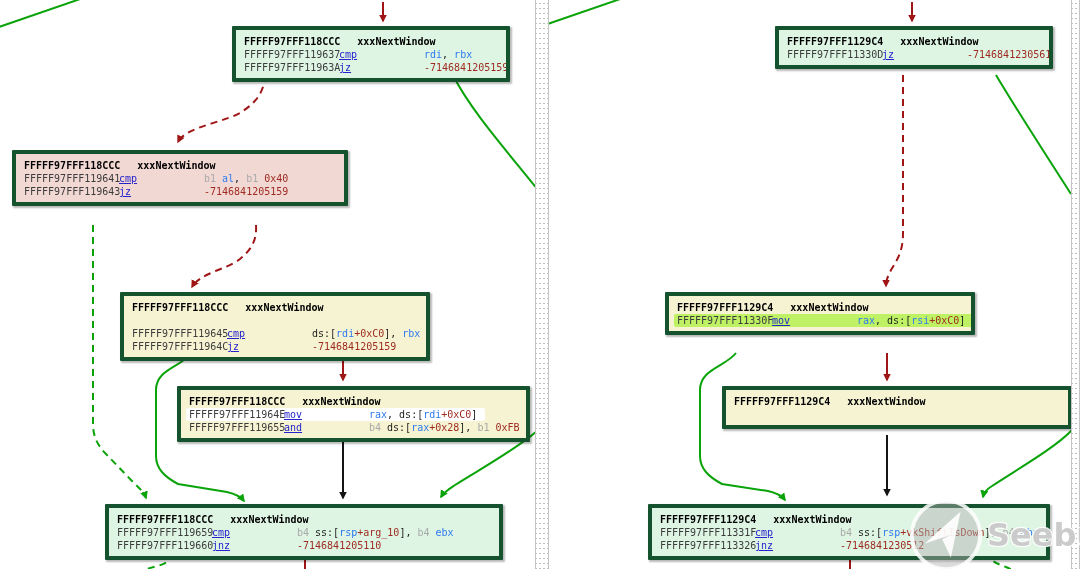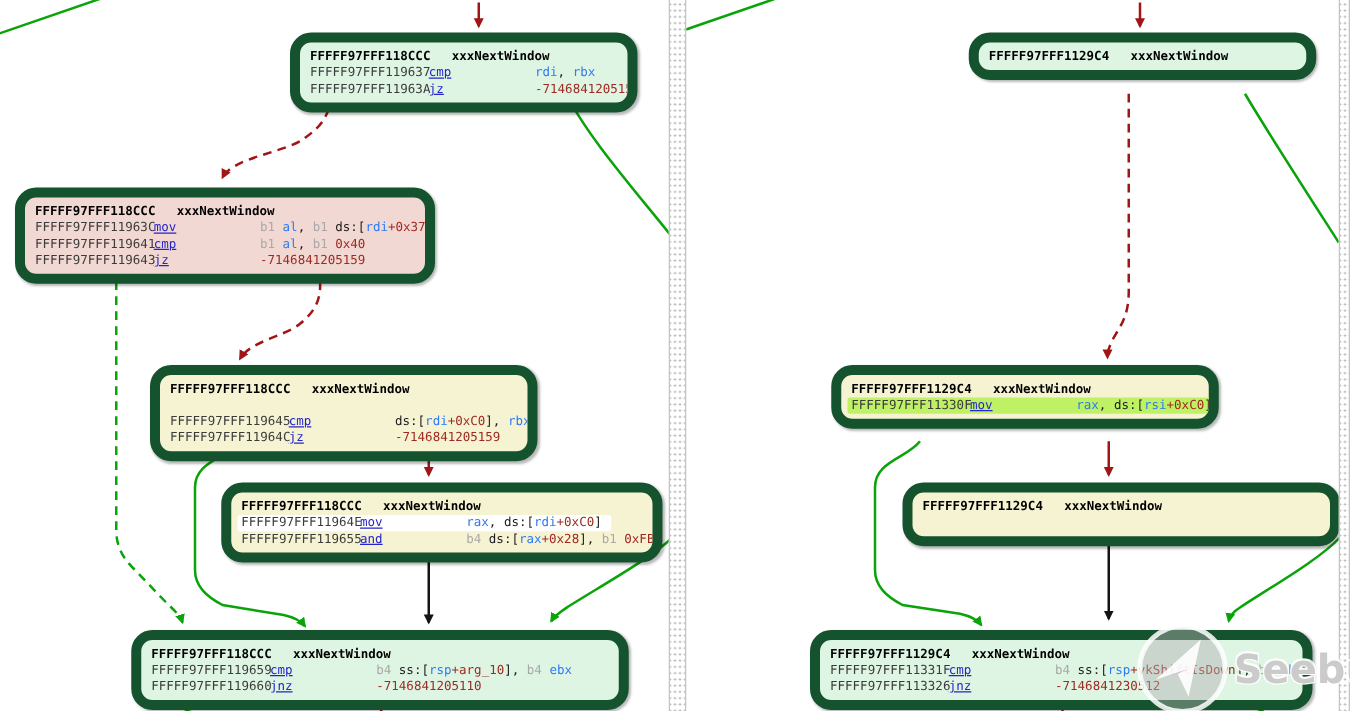--- a/index.html
+++ b/index.html
@@ -6,21 +6,21 @@
   body{width:1080px;height:569px;overflow:hidden;background:#ffffff;position:relative;
        font-family:"DejaVu Sans Mono",monospace;}
   .canvas{position:absolute;left:0;top:0;width:1080px;height:569px;}
   svg.edges{position:absolute;left:0;top:0;z-index:5;}
   .e{fill:none;stroke-width:2;}
   .e-green{stroke:#0aa30a;}
   .e-red{stroke:#a01616;}
   .e-black{stroke:#141414;}
   .dash{stroke-dasharray:7 5;}
 
-  .block{position:absolute;z-index:10;border:8px solid #14532d;border-radius:17px;
+  .block{position:absolute;z-index:10;border:4px solid #14532d;border-radius:1px;
          box-sizing:border-box;padding:5px 8px 4px 8px;font-size:10px;line-height:13px;
          box-shadow:1.5px 1.5px 2px rgba(0,0,0,0.28);white-space:nowrap;overflow:hidden;}
   .bg-green{background:#def5e3;}
   .bg-pink{background:#f2d8d3;}
   .bg-yellow{background:#f6f3d2;}
   .hdr{font-weight:bold;color:#000;}
   .hdr .hname{margin-left:17px;}
   .gap{height:13px;}
   .row{height:13px;}
   .row.hl{width:fit-content;padding:0 8px 0 3px;margin-left:-3px;border-radius:2px;}
@@ -90,21 +90,20 @@
     <path class="e e-green dash" d="M985,553 C989,560 997,564 1006,567 L1017,572"></path>
   </svg>
 
   <div class="block bg-green" style="left:232px;top:26px;width:278px;">
       <div class="hdr"><span class="haddr">FFFFF97FFF118CCC</span><span class="hname">xxxNextWindow</span></div>
       <div class="row"><span class="addr">FFFFF97FFF119637</span><span class="mnem">cmp</span><span class="ops"><span class="tk-reg">rdi</span><span class="tk-plain">, </span><span class="tk-reg">rbx</span></span></div>
       <div class="row"><span class="addr">FFFFF97FFF11963A</span><span class="mnem">jz</span><span class="ops"><span class="tk-num">-7146841205159</span></span></div>
     </div>
   <div class="block bg-pink" style="left:12px;top:150px;width:336px;">
       <div class="hdr"><span class="haddr">FFFFF97FFF118CCC</span><span class="hname">xxxNextWindow</span></div>
-      <div class="row"><span class="addr">FFFFF97FFF11963C</span><span class="mnem">mov</span><span class="ops"><span class="tk-gray">b1 </span><span class="tk-reg">al</span><span class="tk-plain">, </span><span class="tk-gray">b1 </span><span class="tk-plain">ds:[</span><span class="tk-reg">rdi</span><span class="tk-num">+0x37</span><span class="tk-plain">]</span></span></div>
       <div class="row"><span class="addr">FFFFF97FFF119641</span><span class="mnem">cmp</span><span class="ops"><span class="tk-gray">b1 </span><span class="tk-reg">al</span><span class="tk-plain">, </span><span class="tk-gray">b1 </span><span class="tk-num">0x40</span></span></div>
       <div class="row"><span class="addr">FFFFF97FFF119643</span><span class="mnem">jz</span><span class="ops"><span class="tk-num">-7146841205159</span></span></div>
     </div>
   <div class="block bg-yellow" style="left:120px;top:292px;width:310px;">
       <div class="hdr"><span class="haddr">FFFFF97FFF118CCC</span><span class="hname">xxxNextWindow</span></div>
       <div class="gap"></div>
       <div class="row"><span class="addr">FFFFF97FFF119645</span><span class="mnem">cmp</span><span class="ops"><span class="tk-plain">ds:[</span><span class="tk-reg">rdi</span><span class="tk-num">+0xC0</span><span class="tk-plain">], </span><span class="tk-reg">rbx</span></span></div>
       <div class="row"><span class="addr">FFFFF97FFF11964C</span><span class="mnem">jz</span><span class="ops"><span class="tk-num">-7146841205159</span></span></div>
     </div>
   <div class="block bg-yellow" style="left:177px;top:386px;width:353px;">
@@ -113,20 +112,21 @@
       <div class="row"><span class="addr">FFFFF97FFF119655</span><span class="mnem">and</span><span class="ops"><span class="tk-gray">b4 </span><span class="tk-plain">ds:[</span><span class="tk-reg">rax</span><span class="tk-num">+0x28</span><span class="tk-plain">], </span><span class="tk-gray">b1 </span><span class="tk-num">0xFB</span></span></div>
     </div>
   <div class="block bg-green" style="left:105px;top:504px;width:398px;">
       <div class="hdr"><span class="haddr">FFFFF97FFF118CCC</span><span class="hname">xxxNextWindow</span></div>
       <div class="row"><span class="addr">FFFFF97FFF119659</span><span class="mnem">cmp</span><span class="ops"><span class="tk-gray">b4 </span><span class="tk-plain">ss:[</span><span class="tk-reg">rsp</span><span class="tk-num">+arg_10</span><span class="tk-plain">], </span><span class="tk-gray">b4 </span><span class="tk-reg">ebx</span></span></div>
       <div class="row"><span class="addr">FFFFF97FFF119660</span><span class="mnem">jnz</span><span class="ops"><span class="tk-num">-7146841205110</span></span></div>
     </div>
 
   <div class="block bg-green" style="left:775px;top:26px;width:278px;">
       <div class="hdr"><span class="haddr">FFFFF97FFF1129C4</span><span class="hname">xxxNextWindow</span></div>
+      <div class="row"><span class="addr">FFFFF97FFF11330D</span><span class="mnem">jz</span><span class="ops"><span class="tk-num">-7146841230561</span></span></div>
     </div>
   <div class="block bg-yellow" style="left:665px;top:292px;width:310px;">
       <div class="hdr"><span class="haddr">FFFFF97FFF1129C4</span><span class="hname">xxxNextWindow</span></div>
       <div class="row hl hl-blue"><span class="addr">FFFFF97FFF11330F</span><span class="mnem">mov</span><span class="ops"><span class="tk-reg">rax</span><span class="tk-plain">, ds:[</span><span class="tk-reg">rsi</span><span class="tk-num">+0xC0</span><span class="tk-plain">]</span></span></div>
     </div>
   <div class="block bg-yellow" style="left:722px;top:386px;width:350px;">
       <div class="hdr"><span class="haddr">FFFFF97FFF1129C4</span><span class="hname">xxxNextWindow</span></div>
       <div class="gap"></div>
     </div>
   <div class="block bg-green" style="left:648px;top:504px;width:402px;">

